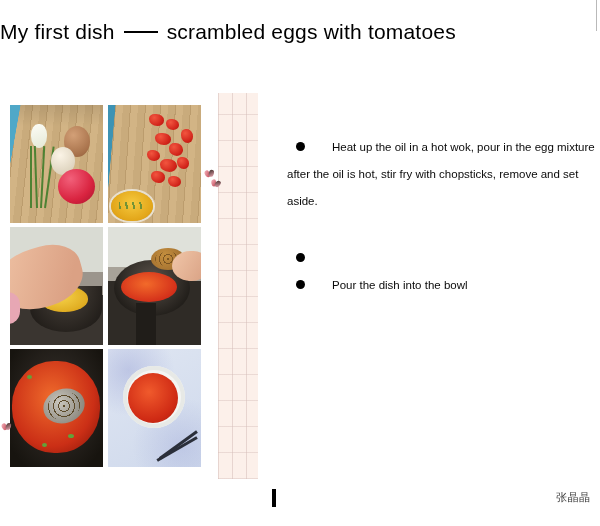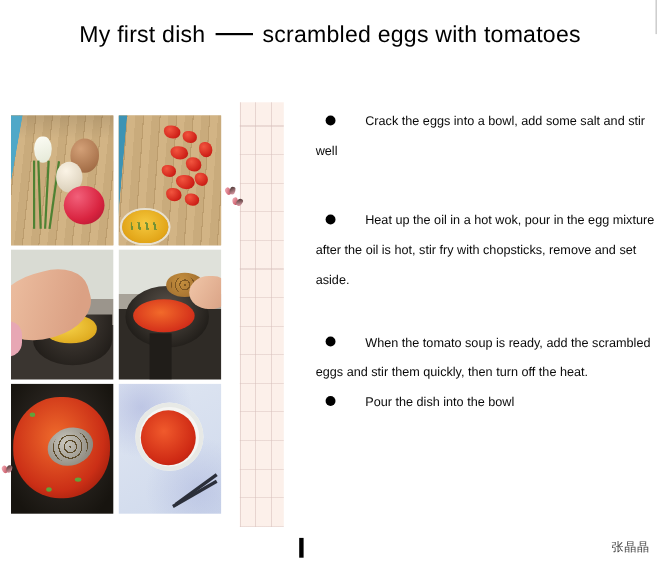--- a/index.html
+++ b/index.html
@@ -25,21 +25,20 @@
     height: 31px;
     background: #b9b9b9;
   }
 
   
   #doc-title {
     position: absolute;
     left: 0;
     top: 20px;
     width: 600px;
-    text-align: center;
     font-size: 21px;
     font-weight: 400;
     letter-spacing: 0.2px;
     white-space: nowrap;
   }
   #doc-title .dash {
     display: inline-block;
     width: 34px;
     height: 2px;
     background: #000;
@@ -425,32 +424,31 @@
     <span class="r"></span>
   </div>
 <div class="butterfly" id="butterfly-left">
     <span class="l"></span>
     <span class="r"></span>
   </div>
 
 <div id="instructions">
 
   <div class="step-group">
-    <div class="step"><span class="bullet"></span><span>Crack the eggs into a bowl, add some salt and stir well</span></div>
   </div>
 
   <div class="group-gap-1"></div>
 
   <div class="step-group">
     <div class="step"><span class="bullet"></span><span>Heat up the oil in a hot wok, pour in the egg mixture after the oil is hot, stir fry with chopsticks, remove and set aside.</span></div>
   </div>
 
   <div class="group-gap-2"></div>
 
   <div class="step-group">
-    <div class="step"><span class="bullet"></span><span>When the tomato soup is ready, add the scrambled eggs and stir them quickly, then turn off the heat.</span></div>
+    <div class="step"><span class="bullet"></span></div>
     <div class="step"><span class="bullet"></span><span>Pour the dish into the bowl</span></div>
   </div>
 </div>
 
 <div id="text-cursor"></div>
 
 <div id="signature">张晶晶</div>
 
 </body></html>

